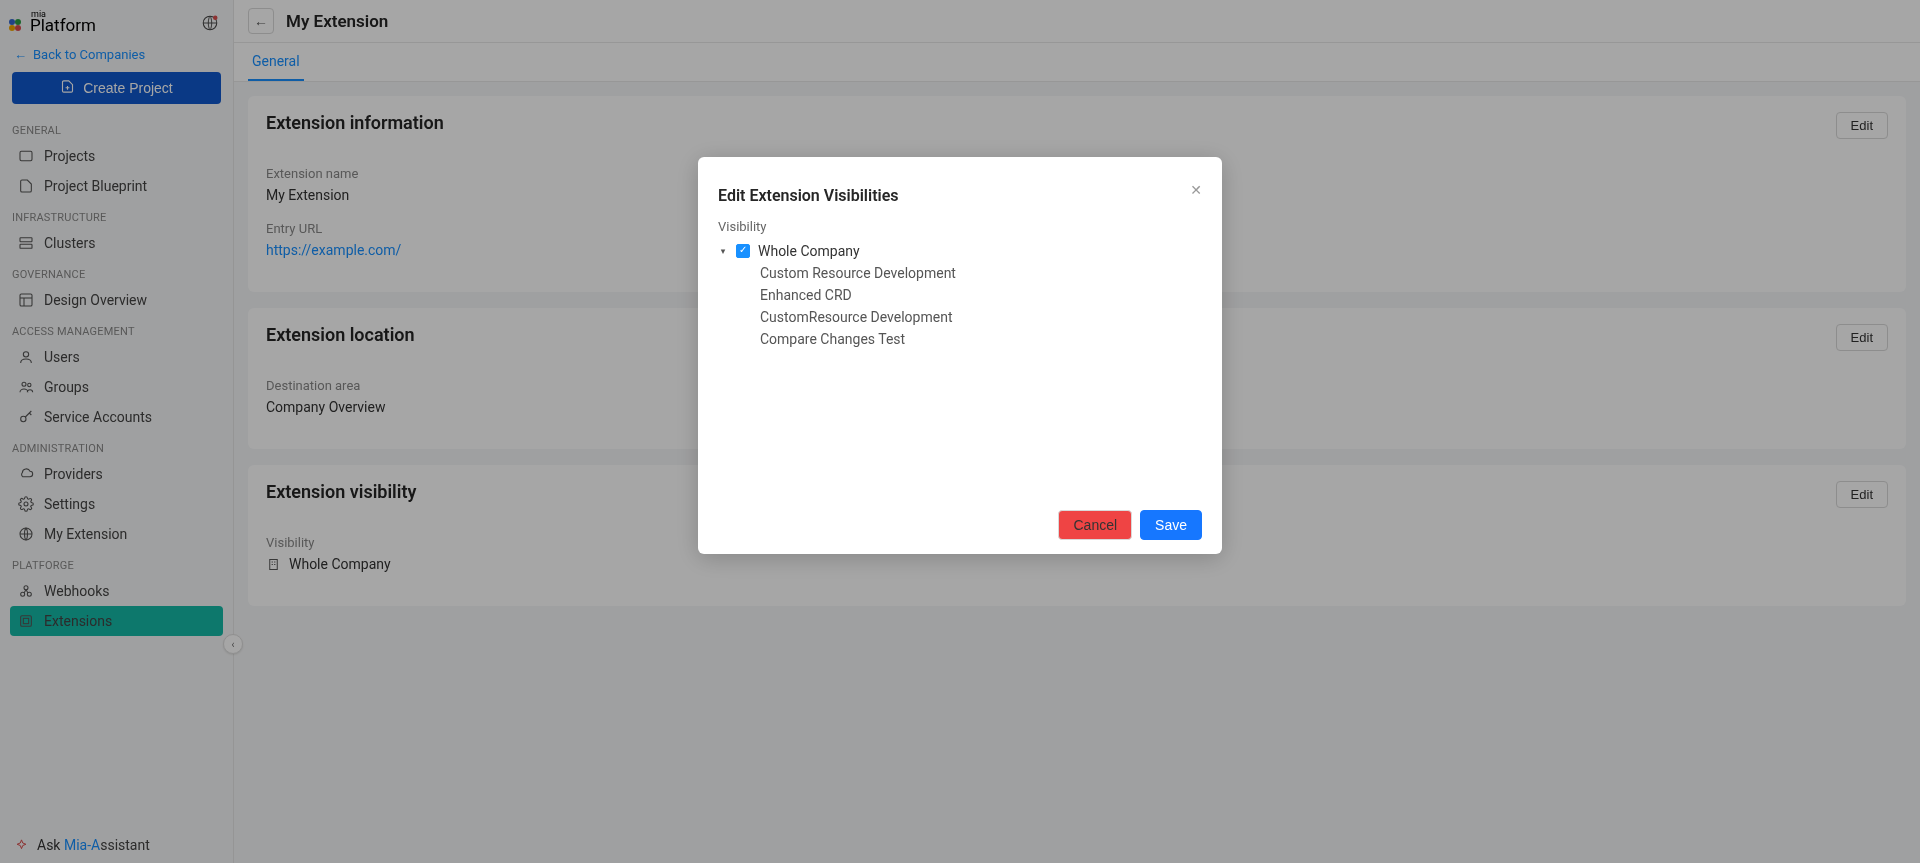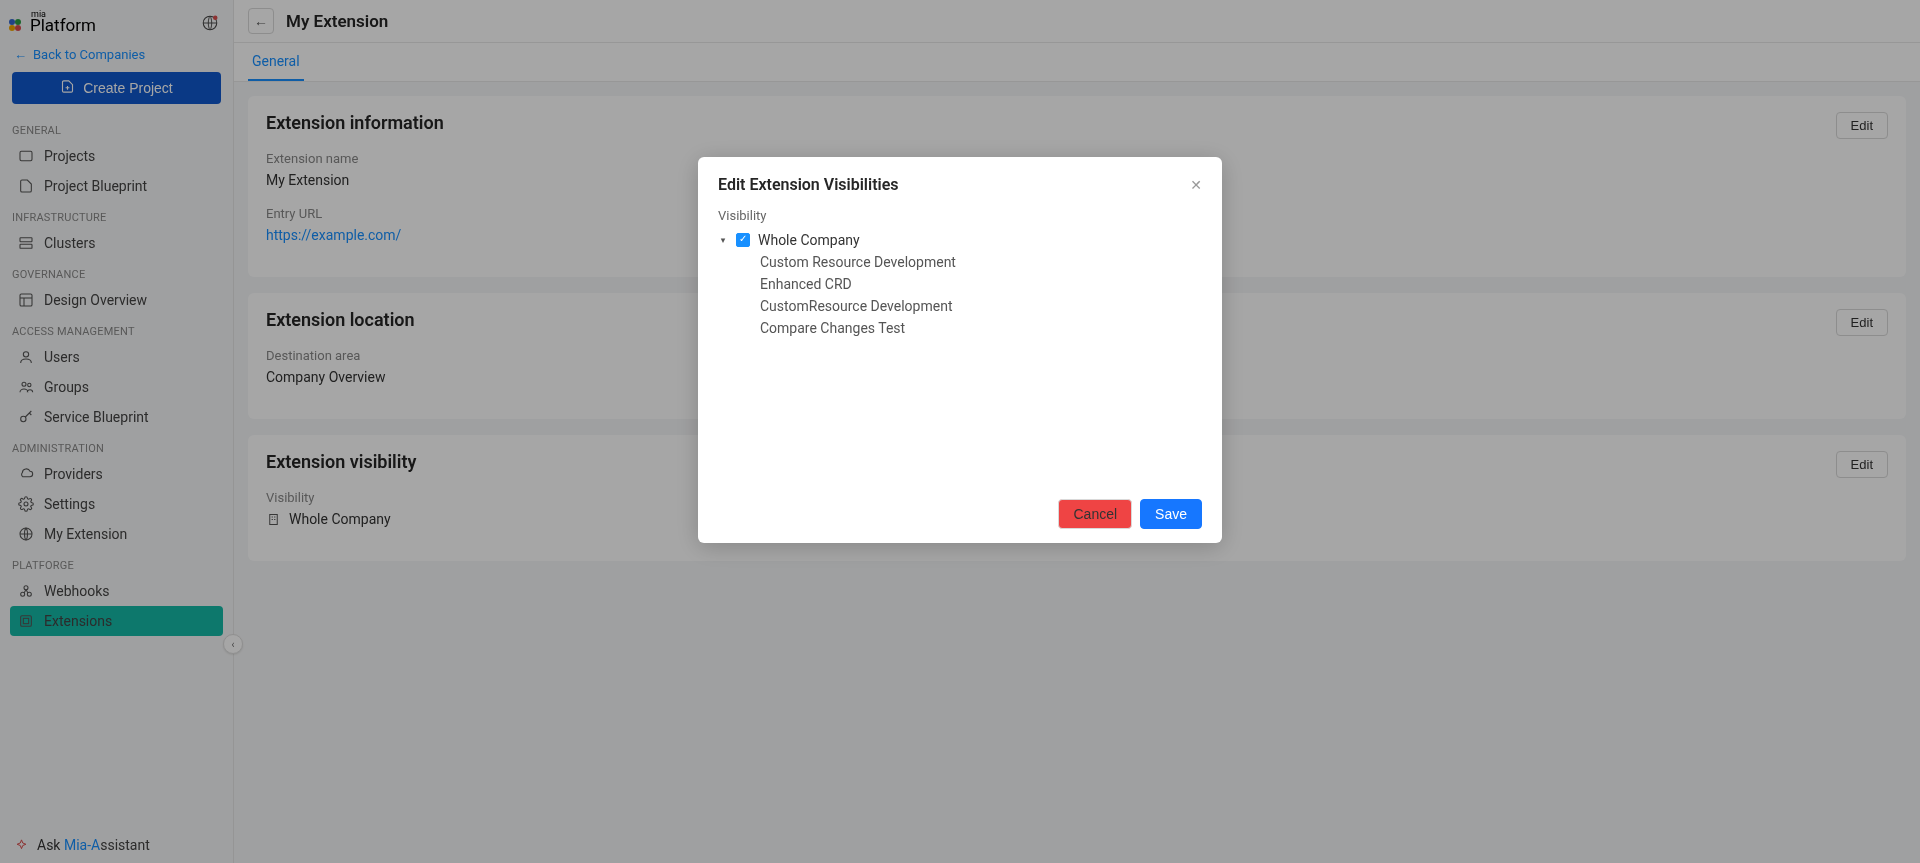--- a/index.html
+++ b/index.html
@@ -165,21 +165,21 @@
     .card-title { font-weight: 600; font-size: 18px; margin-bottom: 18px; }
     .edit-btn {
       background: #fff;
       border: 1px solid #d9d9d9;
       padding: 5px 14px;
       border-radius: 4px;
       font-size: 13px;
       cursor: pointer;
       color: #333;
     }
-    .field-row { display: flex; gap: 80px; margin-bottom: 18px; }
+    .field-row { display: flex; gap: 80px; margin-bottom: 18px; margin-top: 15px; }
     .field-col { flex: 0 0 auto; min-width: 320px; }
     .field-label { font-size: 13px; color: #888; margin-bottom: 6px; }
     .field-value { font-size: 14px; color: #333; }
     .link-value { color: #1890ff; }
 
     .vis-row { display: flex; align-items: center; gap: 8px; }
 
     .overlay {
       position: fixed;
       inset: 0;
@@ -196,21 +196,21 @@
       box-shadow: 0 4px 24px rgba(0,0,0,.2);
       display: flex;
       flex-direction: column;
     }
     .modal-head {
       display: flex;
       justify-content: space-between;
       align-items: center;
       padding: 18px 20px 10px 20px;
     }
-    .modal-title { font-size: 16px; font-weight: 600; }
+    .modal-title { font-size: 16px; font-weight: 600; margin-top: 11px; }
     .modal-close { cursor: pointer; color: #999; font-size: 14px; }
     .modal-body { padding: 4px 20px 150px 20px; }
     .modal-label { font-size: 13px; color: #666; margin-bottom: 6px; }
     .tree-root { }
     .tree-parent {
       display: flex;
       align-items: center;
       gap: 8px;
       padding: 3px 0;
     }
@@ -341,21 +341,21 @@
             <circle cx="17" cy="9" r="2.5"></circle>
             <path d="M3 20c0-3 3-5 6-5s6 2 6 5M14 20c0-2.5 2-4 4-4s4 1.5 4 4"></path>
           </svg>
         <span>Groups</span>
       </div>
       <div class="nav-item">
         <svg class="nav-icon" viewBox="0 0 24 24" fill="none" stroke="currentColor" stroke-width="1.6">
             <circle cx="8" cy="15" r="4"></circle>
             <path d="M11 12l9-9M17 6l3 3"></path>
           </svg>
-        <span>Service Blueprint</span>
+        <span>Service Accounts</span>
       </div>
 
       <div class="nav-section-label">ADMINISTRATION</div>
       <div class="nav-item">
         <svg class="nav-icon" viewBox="0 0 24 24" fill="none" stroke="currentColor" stroke-width="1.6">
             <path d="M18 16a4 4 0 0 0 0-8 6 6 0 0 0-11.5 2A4 4 0 0 0 7 16h11z"></path>
           </svg>
         <span>Providers</span>
       </div>
       <div class="nav-item">

